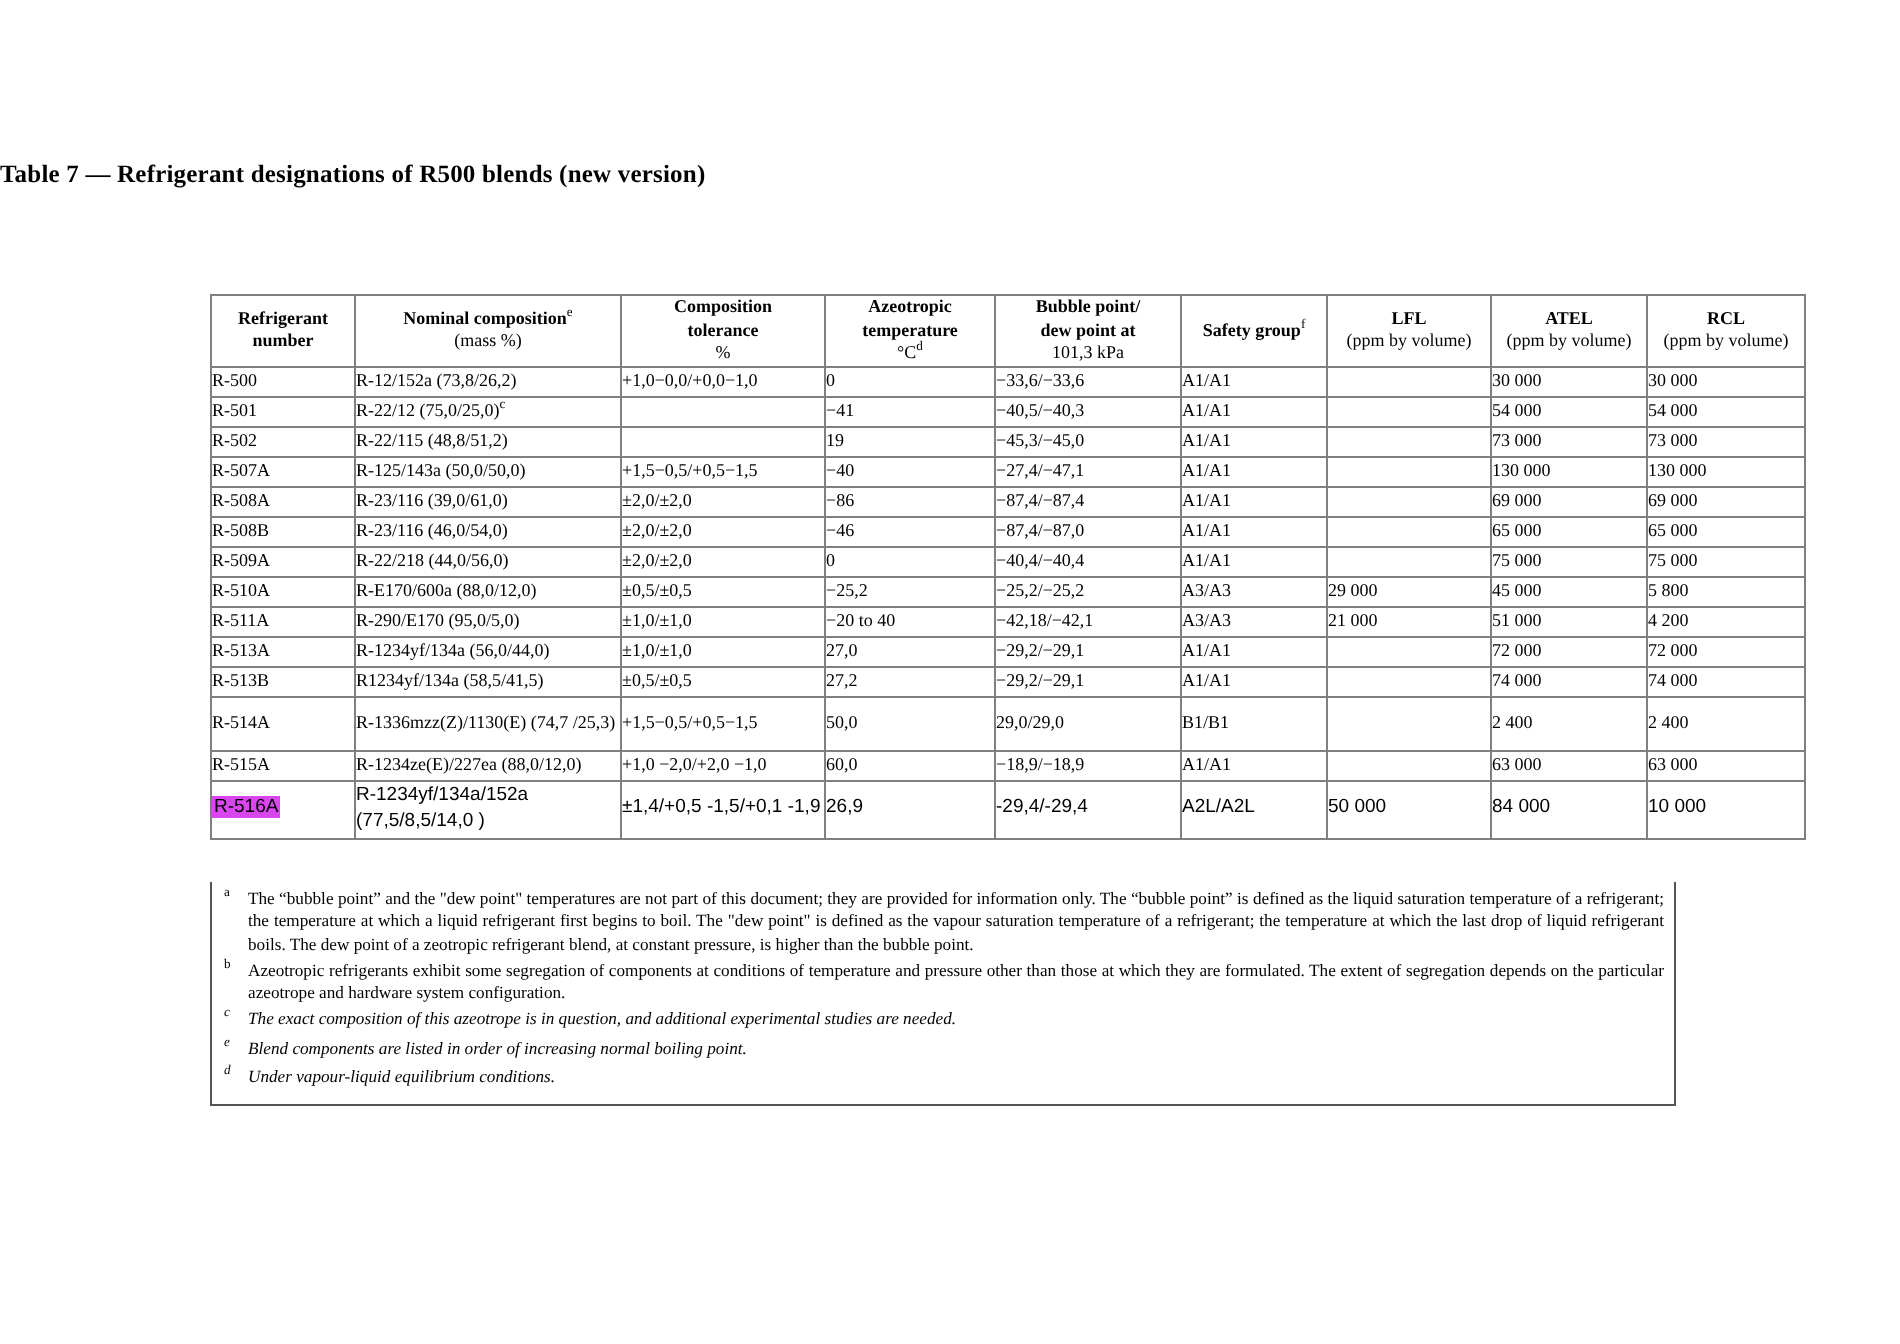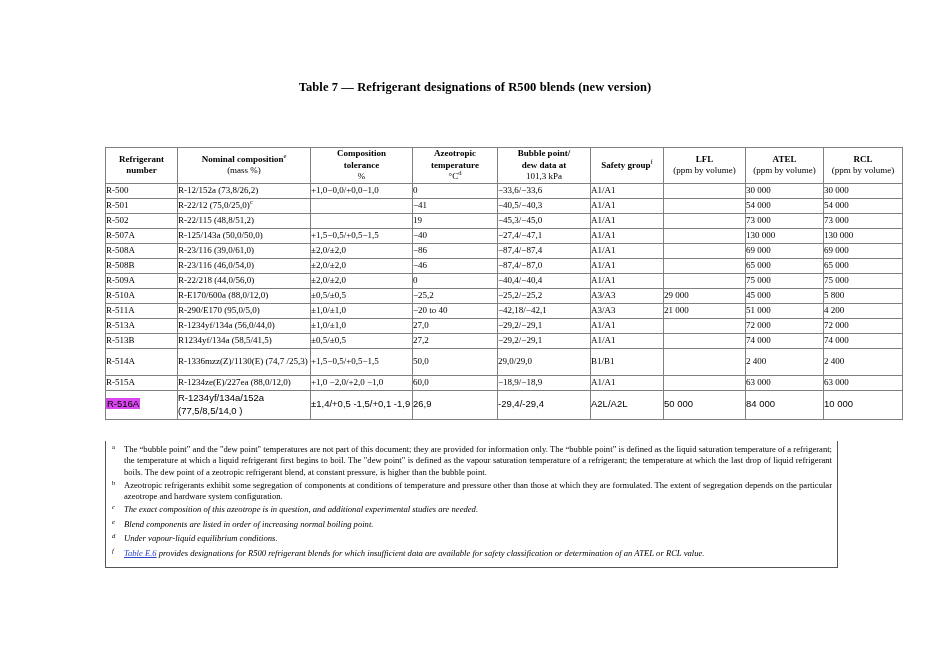--- a/index.html
+++ b/index.html
@@ -19,21 +19,20 @@
     position: absolute;
     left: 0; top: 0;
     width: 950px;
     height: 672px;
   }
   .table-title {
     position: absolute;
     left: 0;
     top: 80px;
     width: 950px;
-    text-align: center;
     font-family: "Liberation Serif", serif;
     font-weight: bold;
     font-size: 12.5px;
     letter-spacing: 0.1px;
   }
   table.t7 {
     position: absolute;
     left: 105px;
     top: 103px;
     width: 797px;
@@ -158,21 +157,21 @@
           <span>tolerance</span>
           <span class="sub">%</span>
         </th>
         <th>
           <span>Azeotropic</span><br>
           <span>temperature</span>
           <span class="sub"><span>°C</span><sup>d</sup></span>
         </th>
         <th>
           <span>Bubble point/</span><br>
-          <span>dew data at</span>
+          <span>dew point at</span>
           <span class="sub">101,3 kPa</span>
         </th>
         <th>
           <span>Safety group</span><sup>f</sup>
         </th>
         <th>
           <span>LFL</span>
           <span class="sub">(ppm by volume)</span>
         </th>
         <th>
@@ -342,16 +341,15 @@
         </tr>
       </tbody>
   </table>
 
   <div class="notes" id="notes">
       <div class="note"><span class="mk">a</span><span>The “bubble point” and the "dew point" temperatures are not part of this document; they are provided for information only. The “bubble point” is defined as the liquid saturation temperature of a refrigerant; the temperature at which a liquid refrigerant first begins to boil. The "dew point" is defined as the vapour saturation temperature of a refrigerant; the temperature at which    the last drop of liquid refrigerant boils. The dew point of a zeotropic refrigerant blend, at constant pressure, is higher than the bubble point.</span></div>
       <div class="note"><span class="mk">b</span><span>Azeotropic refrigerants exhibit some segregation of components at conditions of temperature and pressure other than those at which they are formulated. The extent of segregation depends on the    particular azeotrope and hardware system configuration.</span></div>
       <div class="note single"><span class="mk">c</span><span>The exact composition of this azeotrope is in question, and additional experimental studies are needed.</span></div>
       <div class="note single"><span class="mk">e</span><span>Blend components are listed in order of increasing normal boiling point.</span></div>
       <div class="note single"><span class="mk">d</span><span>Under vapour-liquid equilibrium conditions.</span></div>
-      <div class="note single"><span class="mk">f</span><span class="link">Table E.6</span> <span> provides designations for R500 refrigerant blends for which insufficient data are available for safety classification or determination of an ATEL or RCL value.</span></div>
     </div>
 
 </div>
 
 </body></html>

